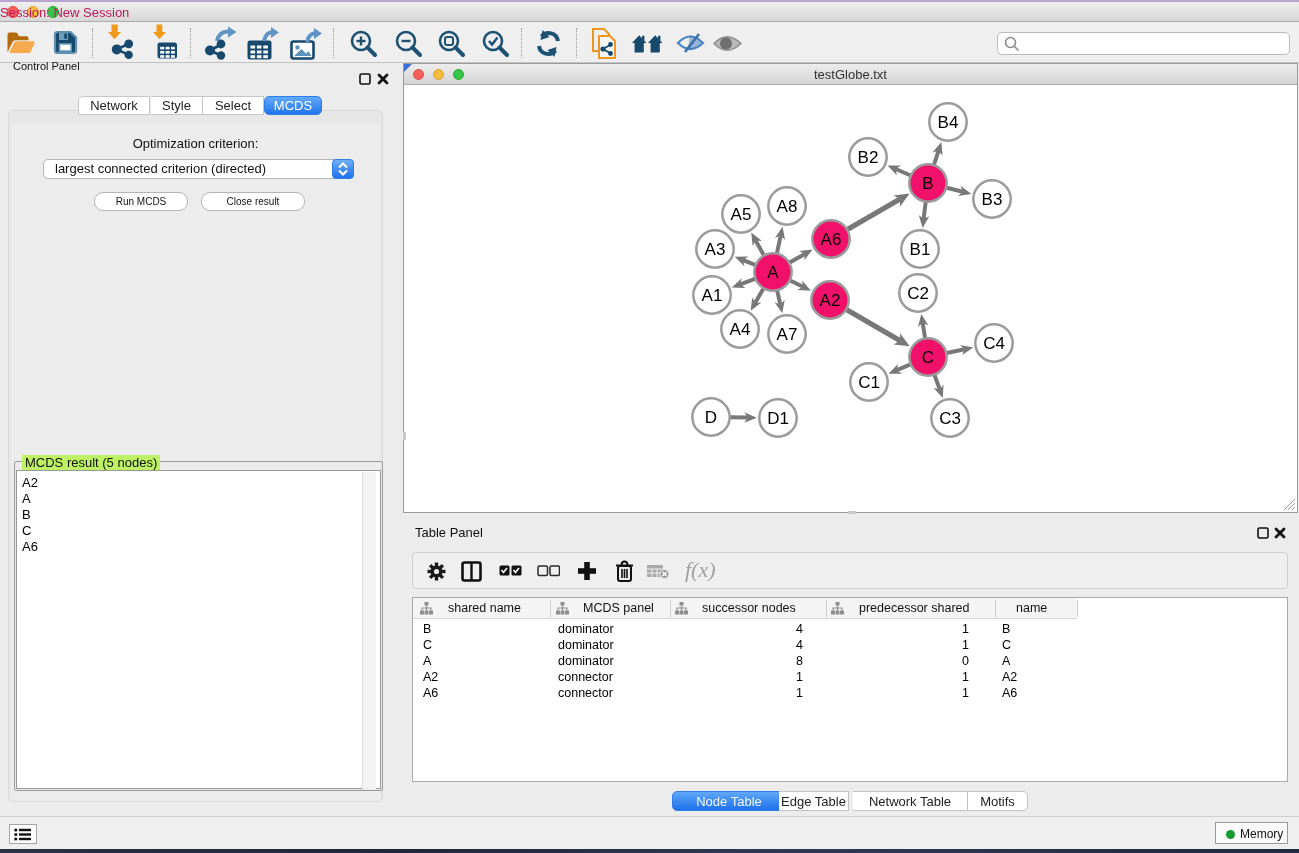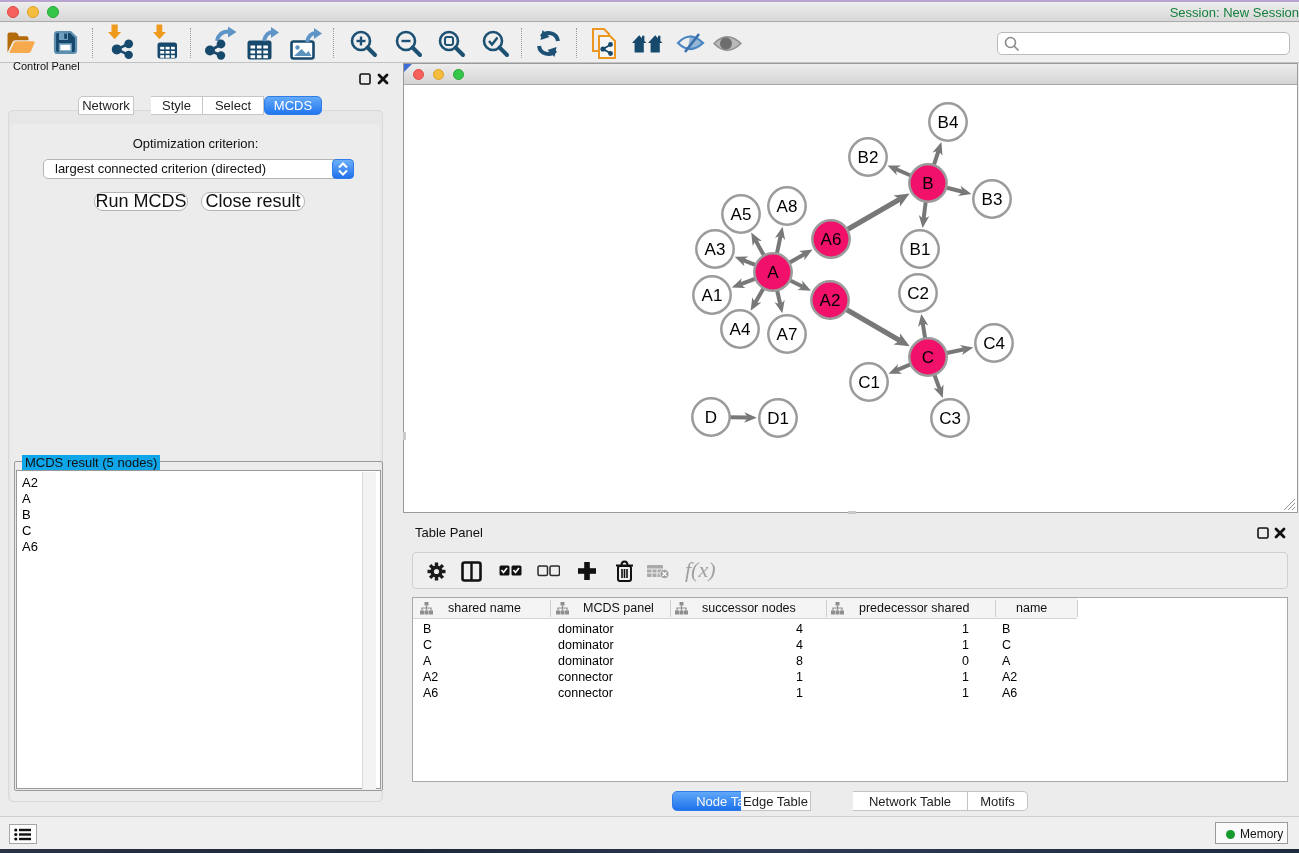--- a/index.html
+++ b/index.html
@@ -2,37 +2,37 @@
 <html><head><meta charset="utf-8">
 <style>
 *{margin:0;padding:0;box-sizing:border-box}
 html,body{width:1299px;height:853px;overflow:hidden}
 body{font-family:"Liberation Sans",sans-serif;background:#ececec;position:relative}
 .abs{position:absolute}
 
 #purple{left:0;top:0;width:1299px;height:2px;background:#b7a4cf}
 #titlebar{left:0;top:2px;width:1299px;height:20px;background:linear-gradient(#eeeeee,#d7d7d7);border-bottom:1px solid #acacac}
 .tl{border-radius:50%;width:12px;height:12px;top:6px}
-#title{width:1299px;text-align:right;top:5px;font-size:13px;color:#15803d}
+#title{width:1299px;text-align:left;top:5px;font-size:13px;color:#be185d}
 #toolbar{left:0;top:23px;width:1299px;height:40px;background:#efefef;border-bottom:1px solid #c2c2c2}
 .sep{top:28px;width:1px;height:30px;border-left:1px dotted #9a9a9a}
 #search{left:997px;top:32px;width:293px;height:23px;background:#fff;border:1px solid #bbb;border-radius:5px}
 
 #cp-title{left:13px;top:60px;font-size:11px;color:#111}
 .winbtn{top:73px;font-size:12px;color:#111}
 .tab{position:absolute;top:96px;height:19px;background:#fff;border:1px solid #c6c6c6;font-size:13px;color:#222;text-align:center;line-height:18px}
 .tab.sel{background:linear-gradient(#63aaf9,#2176ee);color:#fff;border:1px solid #2f7de8;border-radius:5px;z-index:3}
 #cp-box{left:8px;top:110px;width:375px;height:692px;background:#e7e7e7;border:1px solid #d9d9d9;border-radius:5px}
 #cp-inner{left:11px;top:124px;width:369px;height:677px;background:#ececec;border-radius:4px}
 #optlabel{left:0;top:136px;width:391px;text-align:center;font-size:13px;color:#111}
 #dropdown{left:43px;top:159px;width:311px;height:20px;background:#fff;border:1px solid #b5b5b5;border-radius:5px;font-size:13px;color:#111;line-height:18px;padding-left:11px}
 #ddbtn{left:332px;top:159px;width:22px;height:20px;background:linear-gradient(#6db0fa,#2070ec);border-radius:4px;border:1px solid #2f7de8}
-.btn{background:#fff;border:1px solid #b5b5b5;border-radius:9px;font-size:18px;color:#111;text-align:center;line-height:17px;top:192px;height:19px}
+.btn{background:#fff;border:1px solid #b5b5b5;border-radius:9px;font-size:10px;color:#111;text-align:center;line-height:17px;top:192px;height:19px}
 #groupbox{left:14px;top:461px;width:369px;height:330px;border:1px solid #9a9a9a;border-radius:2px}
-#grouplabel{left:22px;top:455px;background:#0ea5e9;font-size:13px;color:#111;padding:0 3px}
+#grouplabel{left:22px;top:455px;background:#bef264;font-size:13px;color:#111;padding:0 3px}
 #listbox{left:16px;top:470px;width:365px;height:319px;background:#fff;border:1px solid #999}
 #listscroll{left:345px;top:1px;width:14px;height:317px;background:#f3f3f3;border-left:1px solid #ddd}
 .li{position:absolute;left:5px;font-size:13px;color:#000}
 
 #netwin{left:403px;top:63px;width:895px;height:450px;background:#fff;border:1px solid #9b9b9b}
 #nettitle{left:0;top:0;width:893px;height:21px;background:linear-gradient(#ededed,#d4d4d4);border-bottom:1px solid #a9a9a9}
 #netname{width:893px;text-align:center;top:3px;font-size:13px;color:#333}
 .ntl{border-radius:50%;width:11px;height:11px;top:5px}
 #resize{right:2px;bottom:2px;width:12px;height:12px}
 
@@ -213,21 +213,21 @@
     <rect x="1" y="1" width="10" height="10" rx="1.5" fill="none" stroke="#111" stroke-width="1.6"></rect>
   </svg>
 <svg class="abs winbtn" style="left:377px;top:73px" width="12" height="12">
     <g stroke="#111" stroke-width="2.8" stroke-linecap="round">
       <line x1="2" y1="2" x2="10" y2="10"></line>
       <line x1="10" y1="2" x2="2" y2="10"></line>
     </g>
   </svg>
 <div class="abs" id="cp-box"></div>
 <div class="abs" id="cp-inner"></div>
-<div class="abs tab" style="left:78px;width:56px;border-radius:5px 0 0 0">Network</div>
+<div class="abs tab" style="left:78px;width:72px;border-radius:5px 0 0 0">Network</div>
 <div class="abs tab" style="left:151px;width:52px;border-left:none">Style</div>
 <div class="abs tab" style="left:203px;width:61px;border-left:none">Select</div>
 <div class="abs tab sel" style="left:264px;width:58px">MCDS</div>
 <div class="abs" id="optlabel">Optimization criterion:</div>
 <div class="abs" id="dropdown">largest connected criterion (directed)</div>
 <div class="abs" id="ddbtn"></div>
 <svg class="abs" style="left:337px;top:162px" width="12" height="14">
 <polyline points="2,5.5 6,1.5 10,5.5" fill="none" stroke="#fff" stroke-width="2"></polyline>
 <polyline points="2,8.5 6,12.5 10,8.5" fill="none" stroke="#fff" stroke-width="2"></polyline>
 </svg>
@@ -245,20 +245,21 @@
 </div>
 
 <div class="abs" id="netwin">
 <div class="abs" id="nettitle"></div>
 <svg class="abs" style="left:0;top:0" width="8" height="8">
       <polygon points="0,0 8,0 0,8" fill="#3d6fd6"></polygon>
     </svg>
 <div class="abs ntl" style="left:9px;background:#f7615c;border:1px solid #e14942"></div>
 <div class="abs ntl" style="left:29px;background:#f5bd3f;border:1px solid #dfa023"></div>
 <div class="abs ntl" style="left:49px;background:#35c649;border:1px solid #24a732"></div>
+<div class="abs" id="netname">testGlobe.txt</div>
 <div class="abs" style="left:0;top:22px">
 <svg width="894" height="427" viewBox="0 0 894 427" font-family="Liberation Sans, sans-serif">
         <line x1="369.0" y1="186.0" x2="351.6" y2="154.4" stroke="#787878" stroke-width="4.0"></line>
         <polygon points="347.2,146.6 357.9,155.0 351.6,154.4 348.7,160.0" fill="#787878"></polygon>
         <line x1="369.0" y1="186.0" x2="376.7" y2="149.5" stroke="#787878" stroke-width="4.0"></line>
         <polygon points="378.6,140.7 381.1,154.1 376.7,149.5 370.9,151.9" fill="#787878"></polygon>
         <line x1="369.0" y1="186.0" x2="339.1" y2="174.1" stroke="#787878" stroke-width="4.0"></line>
         <polygon points="330.7,170.8 344.3,170.5 339.1,174.1 340.4,180.3" fill="#787878"></polygon>
         <line x1="369.0" y1="186.0" x2="336.3" y2="198.3" stroke="#787878" stroke-width="4.0"></line>
         <polygon points="327.8,201.5 337.7,192.2 336.3,198.3 341.4,202.0" fill="#787878"></polygon>
@@ -494,21 +495,21 @@
 <div class="abs cell" style="left:796px;top:670px">1</div>
 <div class="abs cell" style="left:962px;top:670px">1</div>
 <div class="abs cell" style="left:1002px;top:670px">A2</div>
 <div class="abs cell" style="left:423px;top:686px">A6</div>
 <div class="abs cell" style="left:558px;top:686px">connector</div>
 <div class="abs cell" style="left:796px;top:686px">1</div>
 <div class="abs cell" style="left:962px;top:686px">1</div>
 <div class="abs cell" style="left:1002px;top:686px">A6</div>
 
 <div class="abs btab sel" style="left:672px;width:114px;border-radius:5px 0 0 5px">Node Table</div>
-<div class="abs btab" style="left:741px;width:70px;border-left:none">Edge Table</div>
+<div class="abs btab" style="left:779px;width:70px;border-left:none">Edge Table</div>
 <div class="abs btab" style="left:853px;width:115px;border-left:none">Network Table</div>
 <div class="abs btab" style="left:968px;width:60px;border-left:none;border-radius:0 5px 5px 0">Motifs</div>
 
 <div class="abs" id="statusbar"></div>
 <div class="abs" id="listicon"></div>
 <svg class="abs" style="left:14px;top:828px" width="18" height="13">
 <g fill="#111">
       <circle cx="1.8" cy="2" r="1.6"></circle>
       <circle cx="1.8" cy="6.5" r="1.6"></circle>
       <circle cx="1.8" cy="11" r="1.6"></circle>

